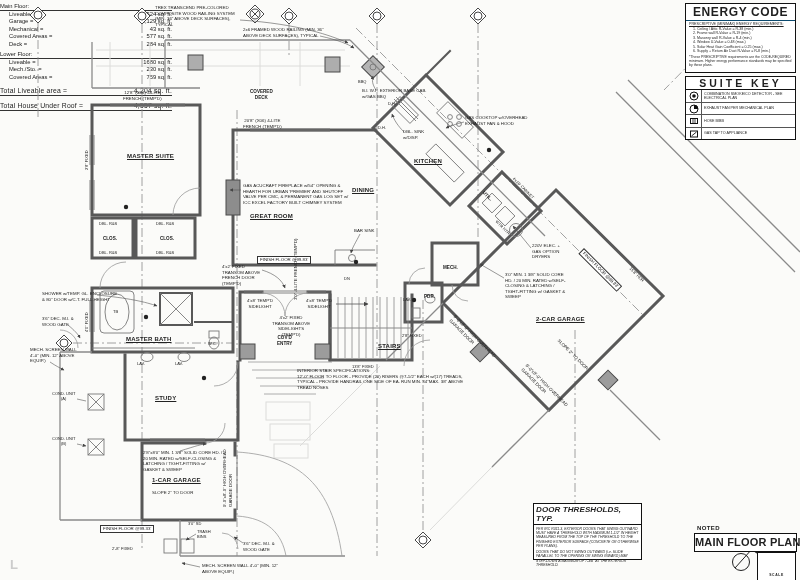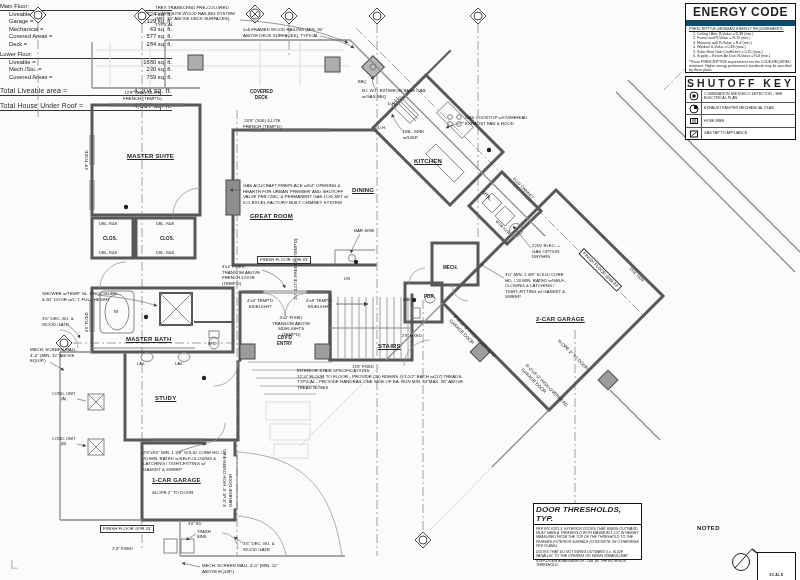--- a/index.html
+++ b/index.html
@@ -14,21 +14,21 @@
   .note{font-size:4.4px;}
   .tiny{font-size:4px;}
   .ctr{text-align:center;}
   .r90{transform:rotate(-90deg);}
   .r45{transform:rotate(45deg);}
   .boxedlbl{border:.8px solid #333;padding:0 2px;background:#fff;white-space:nowrap;font-size:4.4px;}
 
   
   .panel{position:absolute;background:#fff;border:1.3px solid #111;box-sizing:border-box;}
   #energy{left:685px;top:3px;width:111px;height:70px;}
-  .e-title{font-size:12px;font-weight:700;text-align:center;letter-spacing:.6px;border-bottom:6px solid #0c4a6e;padding:1px 0;}
+  .e-title{font-size:12px;font-weight:700;text-align:center;letter-spacing:.6px;border-bottom:1px solid #0c4a6e;padding:1px 0;}
   .e-sub{font-size:3.7px;text-decoration:underline;margin:1px 2px 0 3px;}
   .e-items{font-size:3.6px;margin:1px 2px 0 3px;padding-left:8px;line-height:1.25;}
   .e-note{font-size:3.5px;margin:1px 3px;line-height:1.2;}
 
   #symkey{left:685px;top:76px;width:111px;height:64px;}
   .s-title{font-size:10.5px;font-weight:700;text-align:center;letter-spacing:3px;border-bottom:1px solid #111;padding:0;}
   .s-row{display:flex;align-items:stretch;border-bottom:.6px solid #555;min-height:11.5px;}
   .s-row:last-child{border-bottom:none;}
   .s-icon{width:15px;display:flex;align-items:center;justify-content:center;border-right:.6px solid #555;}
   .s-lbl{font-size:3.7px;padding:1.5px 2px;flex:1;line-height:1.2;align-self:center;}
@@ -404,21 +404,21 @@
       <li>Frame wall R-Value = R-19 (min.)</li>
       <li>Masonry wall R-Value = R-4 (min.)</li>
       <li>Window U-Value = 0.48 (max.)</li>
       <li>Solar Heat Gain Coefficient = 0.25 (max.)</li>
       <li>Supply + Return Air Duct R-Value = R-8 (min.)</li>
     </ol>
     <div class="e-note">*These PRESCRIPTIVE requirements are the CODE-REQUIRED minimum. Higher energy performance standards may be specified by these plans.</div>
   </div>
 
   <div class="panel" id="symkey">
-    <div class="s-title">SHUTOFF KEY</div>
+    <div class="s-title">SUITE KEY</div>
     <div class="s-row">
       <span class="s-icon">
         <svg width="10" height="10">
             <circle cx="5" cy="5" r="4" fill="none" stroke="#111" stroke-width="1"></circle>
             <circle cx="5" cy="5" r="1.8" fill="#111"></circle>
           </svg>
       </span>
       <span class="s-lbl">COMBINATION SMOKE/CO DETECTOR - SEE ELECTRICAL PLAN</span>
     </div>
     <div class="s-row">
@@ -495,20 +495,21 @@
       </div>
   </div>
 
   <div class="panel" id="thresholds">
     <div class="t-title">DOOR THRESHOLDS, TYP.</div>
     <div class="t-p">PER IRC R311.3, EXTERIOR DOORS THAT SWING OUTWARD MUST HAVE A THRESHOLD WITH MAXIMUM 1-1/2" IN HEIGHT MEASURED FROM THE TOP OF THE THRESHOLD TO THE FINISHED EXTERIOR SURFACE (CONCRETE OR OTHERWISE PER PLANS).</div>
     <div class="t-p">DOORS THAT DO NOT SWING OUTWARD (i.e. SLIDE PARALLEL TO THE OPENING OR SWING INWARD) MAY STEP-DOWN A MAXIMUM OF 7-3/4" AT THE EXTERIOR THRESHOLD.</div>
   </div>
 
   <div class="lbl" id="noted">NOTED</div>
+  <div class="lbl" id="fptitle" style="white-space:nowrap">MAIN FLOOR PLAN</div>
   <div class="lbl" id="scalebox">
     <div class="sc-l">SCALE</div>
     
   </div>
 
   <div class="lbl" id="watermark-l">L</div>
 
 </div>
 
 </body></html>

